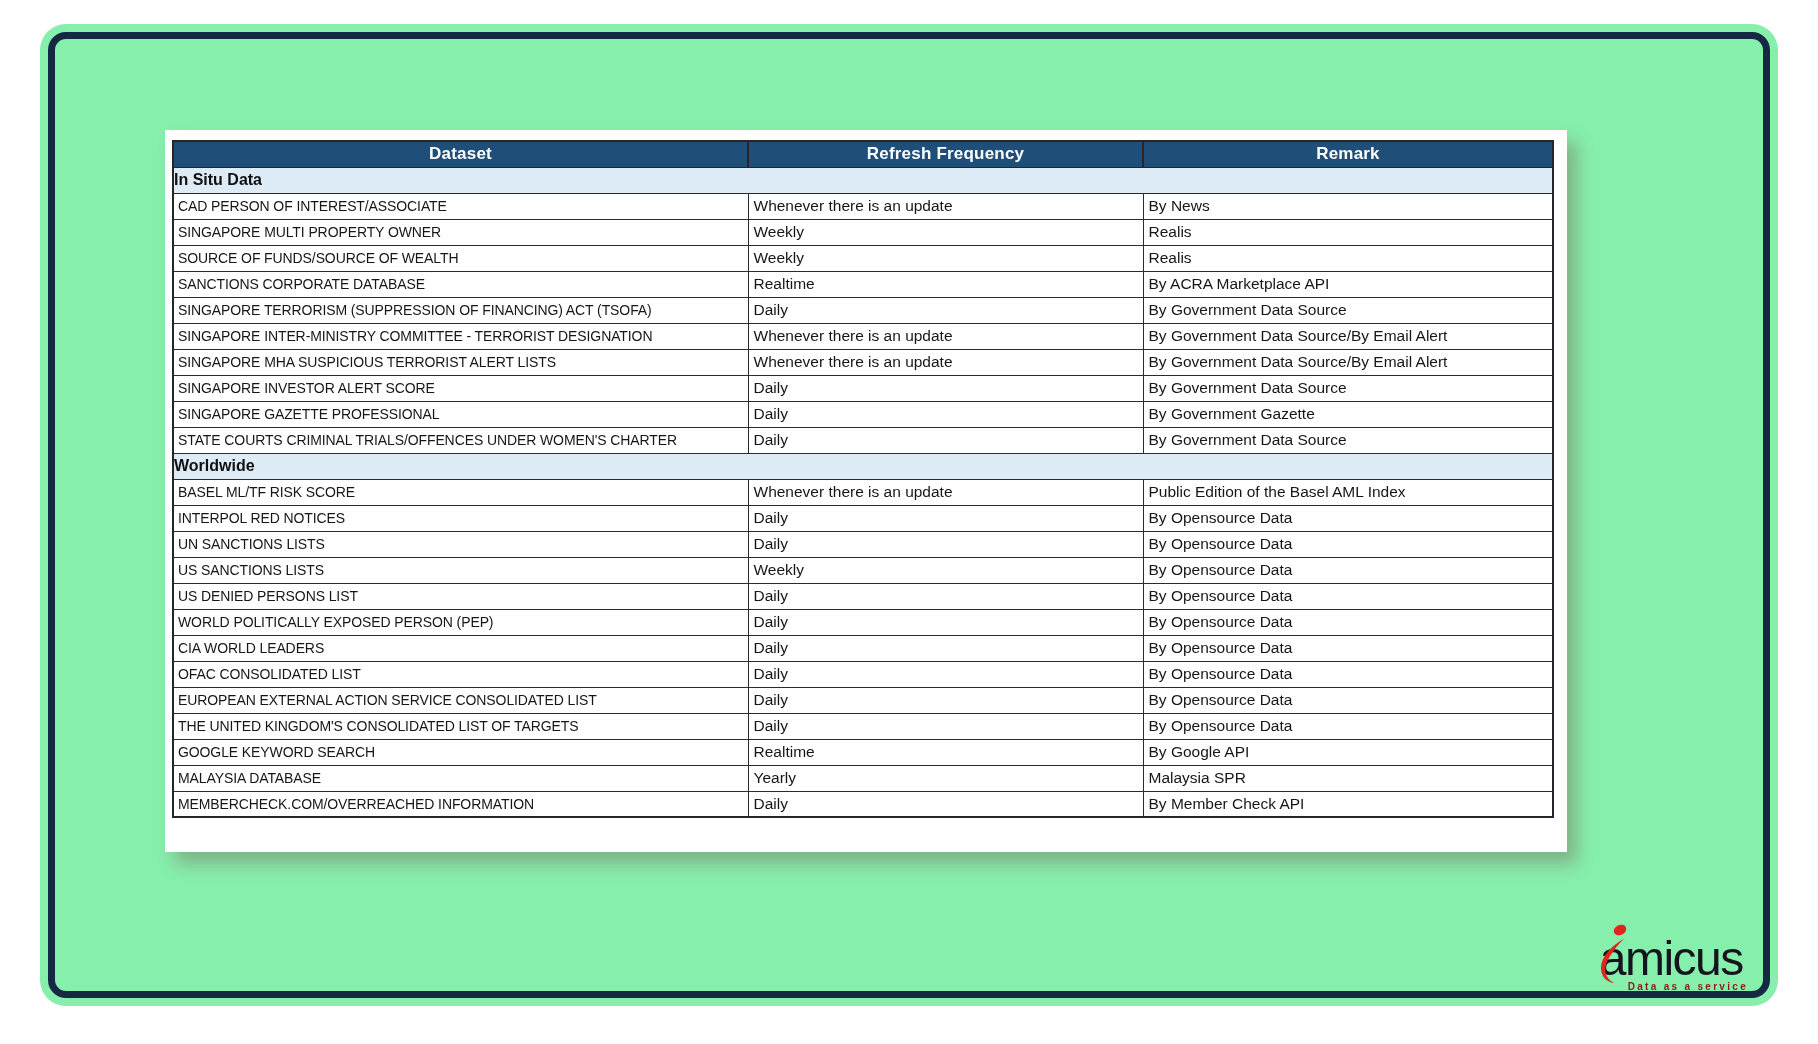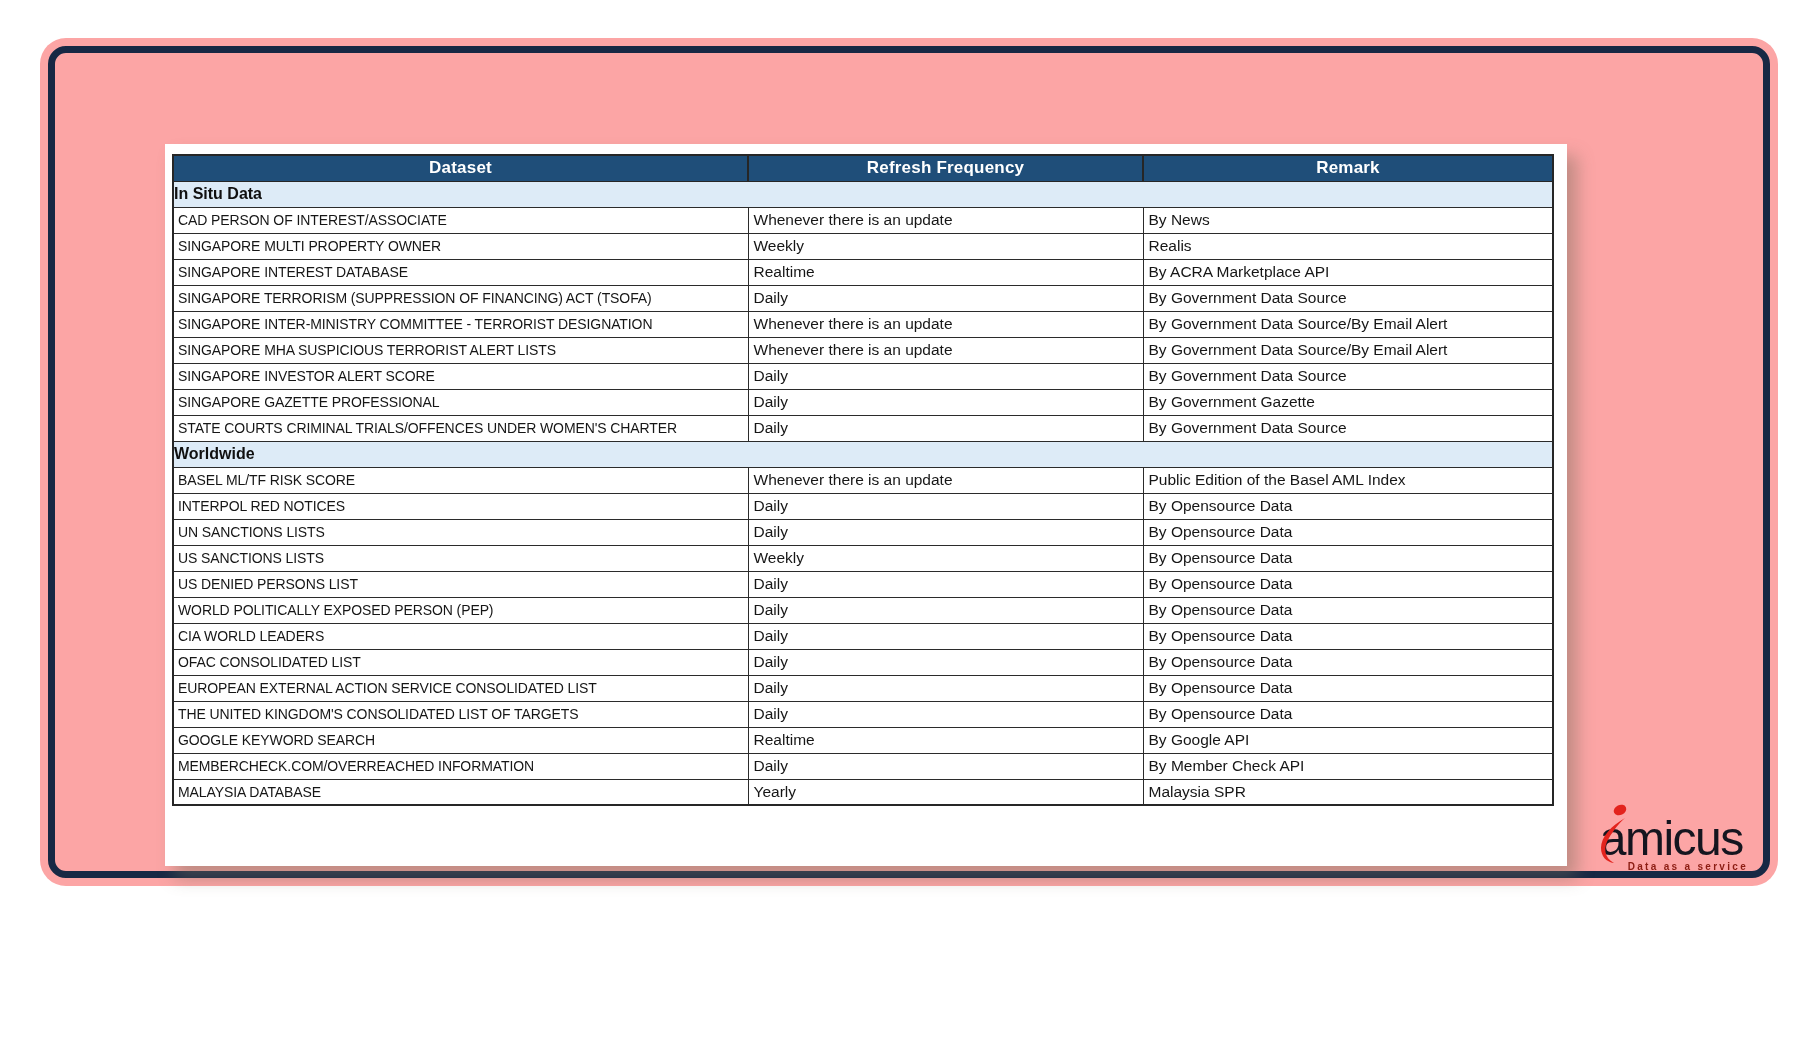--- a/index.html
+++ b/index.html
@@ -1,21 +1,21 @@
 <!DOCTYPE html>
 <html><head>
 <meta charset="utf-8">
 <style>
   * { margin:0; padding:0; box-sizing:border-box; }
   html,body { width:1818px; height:1044px; background:#ffffff; overflow:hidden;
               font-family:"Liberation Sans", sans-serif; }
 
   .panel {
-    position:absolute; left:40px; top:38px; width:1738px; height:848px;
-    background:#fca5a5; border-radius:26px;
+    position:absolute; left:40px; top:24px; width:1738px; height:982px;
+    background:#86efac; border-radius:26px;
   }
   .panel-border {
     position:absolute; inset:8px; border:7px solid #172844; border-radius:18px;
     pointer-events:none;
   }
 
   .card {
     position:absolute; left:125px; top:106px; width:1402px; height:722px;
     background:#ffffff;
     box-shadow:10px 12px 16px rgba(120,108,90,0.45);
@@ -90,21 +90,26 @@
             <td class="c0">CAD PERSON OF INTEREST/ASSOCIATE</td>
             <td class="c1">Whenever there is an update</td>
             <td class="c2">By News</td>
           </tr>
           <tr class="data-row">
             <td class="c0">SINGAPORE MULTI PROPERTY OWNER</td>
             <td class="c1">Weekly</td>
             <td class="c2">Realis</td>
           </tr>
           <tr class="data-row">
-            <td class="c0">SINGAPORE INTEREST DATABASE</td>
+            <td class="c0">SOURCE OF FUNDS/SOURCE OF WEALTH</td>
+            <td class="c1">Weekly</td>
+            <td class="c2">Realis</td>
+          </tr>
+          <tr class="data-row">
+            <td class="c0">SANCTIONS CORPORATE DATABASE</td>
             <td class="c1">Realtime</td>
             <td class="c2">By ACRA Marketplace API</td>
           </tr>
           <tr class="data-row">
             <td class="c0">SINGAPORE TERRORISM (SUPPRESSION OF FINANCING) ACT (TSOFA)</td>
             <td class="c1">Daily</td>
             <td class="c2">By Government Data Source</td>
           </tr>
           <tr class="data-row">
             <td class="c0">SINGAPORE INTER-MINISTRY COMMITTEE - TERRORIST DESIGNATION</td>
@@ -183,28 +188,28 @@
             <td class="c0">THE UNITED KINGDOM'S CONSOLIDATED LIST OF TARGETS</td>
             <td class="c1">Daily</td>
             <td class="c2">By Opensource Data</td>
           </tr>
           <tr class="data-row">
             <td class="c0">GOOGLE KEYWORD SEARCH</td>
             <td class="c1">Realtime</td>
             <td class="c2">By Google API</td>
           </tr>
           <tr class="data-row">
-            <td class="c0">MEMBERCHECK.COM/OVERREACHED INFORMATION</td>
-            <td class="c1">Daily</td>
-            <td class="c2">By Member Check API</td>
-          </tr>
-          <tr class="data-row">
             <td class="c0">MALAYSIA DATABASE</td>
             <td class="c1">Yearly</td>
             <td class="c2">Malaysia SPR</td>
+          </tr>
+          <tr class="data-row">
+            <td class="c0">MEMBERCHECK.COM/OVERREACHED INFORMATION</td>
+            <td class="c1">Daily</td>
+            <td class="c2">By Member Check API</td>
           </tr>
         </tbody>
     </table>
   </div>
 
   <div class="logo">
     <div class="logo-word">
       <svg class="swoosh" viewBox="0 0 42 68">
         <ellipse cx="31" cy="8" rx="6.5" ry="5" fill="#e3231d" transform="rotate(-25 31 8)"></ellipse>
         <path d="M36,16 C22,24 12,35 12,46 C12,54 17,60 25,61 C15,56 14,45 20,36 C24,29 30,21 36,16 Z" fill="#e3231d"></path>

